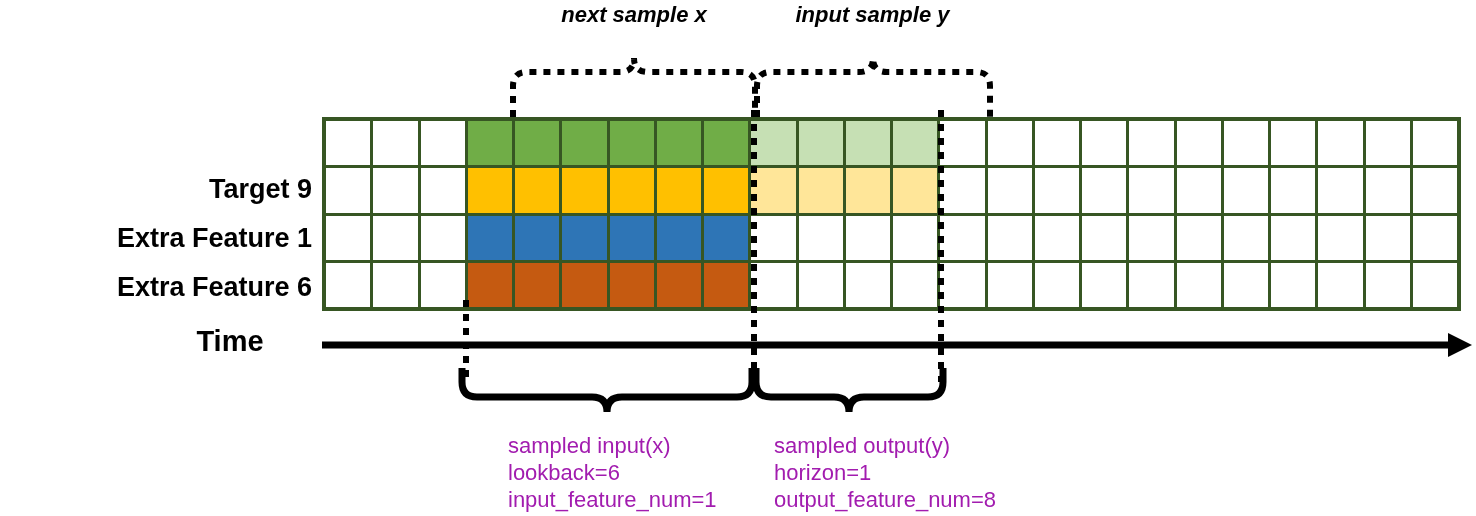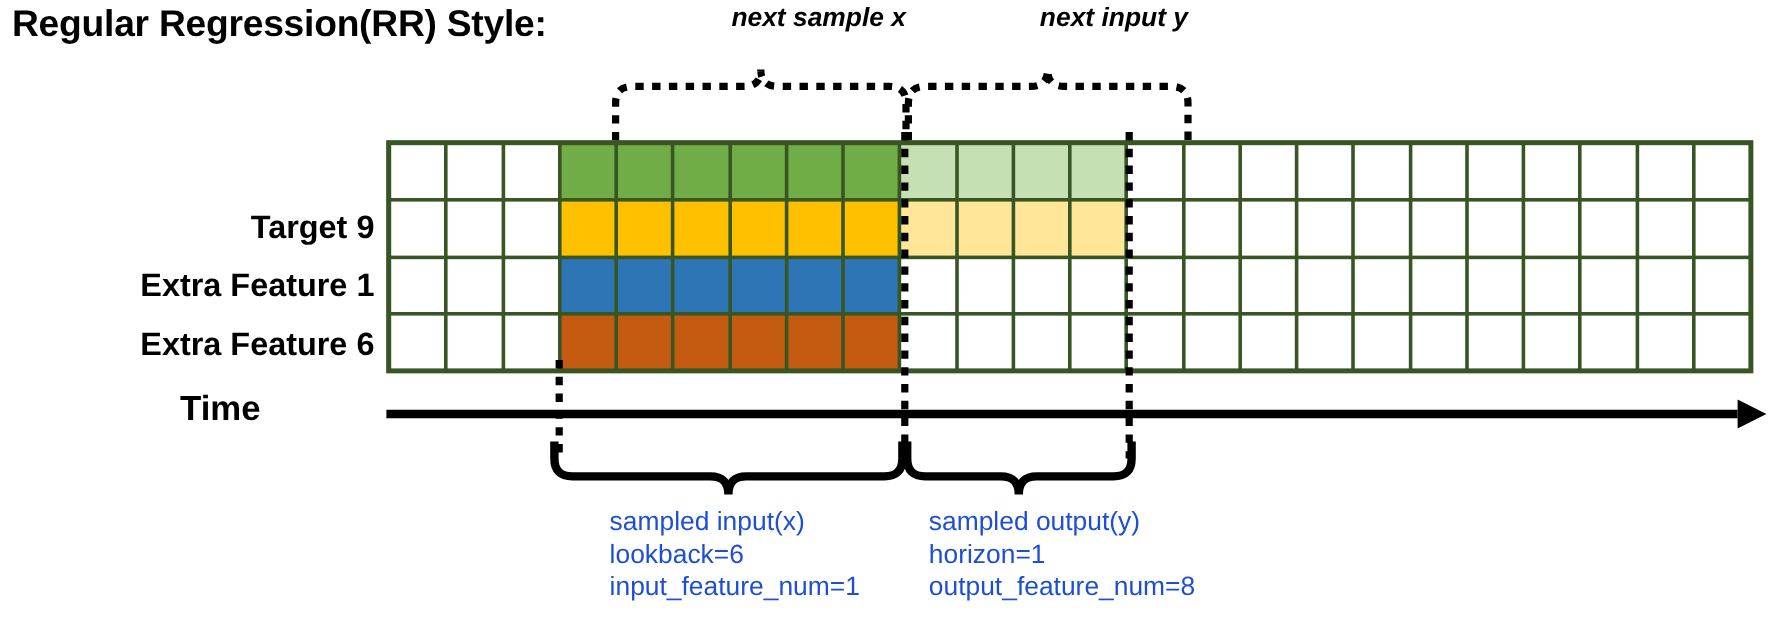--- a/index.html
+++ b/index.html
@@ -69,21 +69,21 @@
   #grid .cell {
     background: #ffffff;
   }
 
   
   #time-label {
     position: absolute;
     left: 150px;
     top: 325px;
     width: 160px;
-    text-align: left;
+    text-align: center;
     font-size: 29px;
     font-weight: bold;
     color: #000000;
   }
 
   
   .overlay {
     position: absolute;
     left: 0;
     top: 0;
@@ -93,46 +93,46 @@
   }
 
   
   .top-note {
     position: absolute;
     font-size: 22px;
     font-style: italic;
     font-weight: bold;
     color: #000000;
     white-space: nowrap;
-    text-align: right;
+    text-align: center;
   }
   #note-x { left: 513px; top: 2px; width: 242px; }
   #note-y { left: 755px; top: 2px; width: 235px; }
 
   
   .bottom-note {
     position: absolute;
     font-size: 22px;
     font-weight: normal;
-    color: #1d4ed8;
+    color: #a21caf;
     line-height: 27px;
     white-space: nowrap;
+    margin-top: 11px;
   }
   #note-input  { left: 508px; top: 421px; }
   #note-output { left: 774px; top: 421px; }
 </style>
 </head>
 <body>
 
 <div id="stage">
 
-  <div id="title">Regular Regression(RR) Style:</div>
 
   <div class="top-note" id="note-x">next sample x</div>
-  <div class="top-note" id="note-y">next input y</div>
+  <div class="top-note" id="note-y">input sample y</div>
 
   <svg class="overlay" viewBox="0 0 1476 516" xmlns="http://www.w3.org/2000/svg">
     <g fill="none" stroke="#000000" stroke-width="6" stroke-linecap="butt" stroke-dasharray="7 7">
 
       <path d="M513,117 L513,86 Q513,72 527,72 L620,72 Q634,72 634,58
                Q634,72 648,72 L741,72 Q755,72 755,86 L755,117"></path>
 
       <path d="M757,117 L757,86 Q757,72 771,72 L859,72 Q873,72 873,58
                Q873,72 887,72 L976,72 Q990,72 990,86 L990,117"></path>
     </g>

